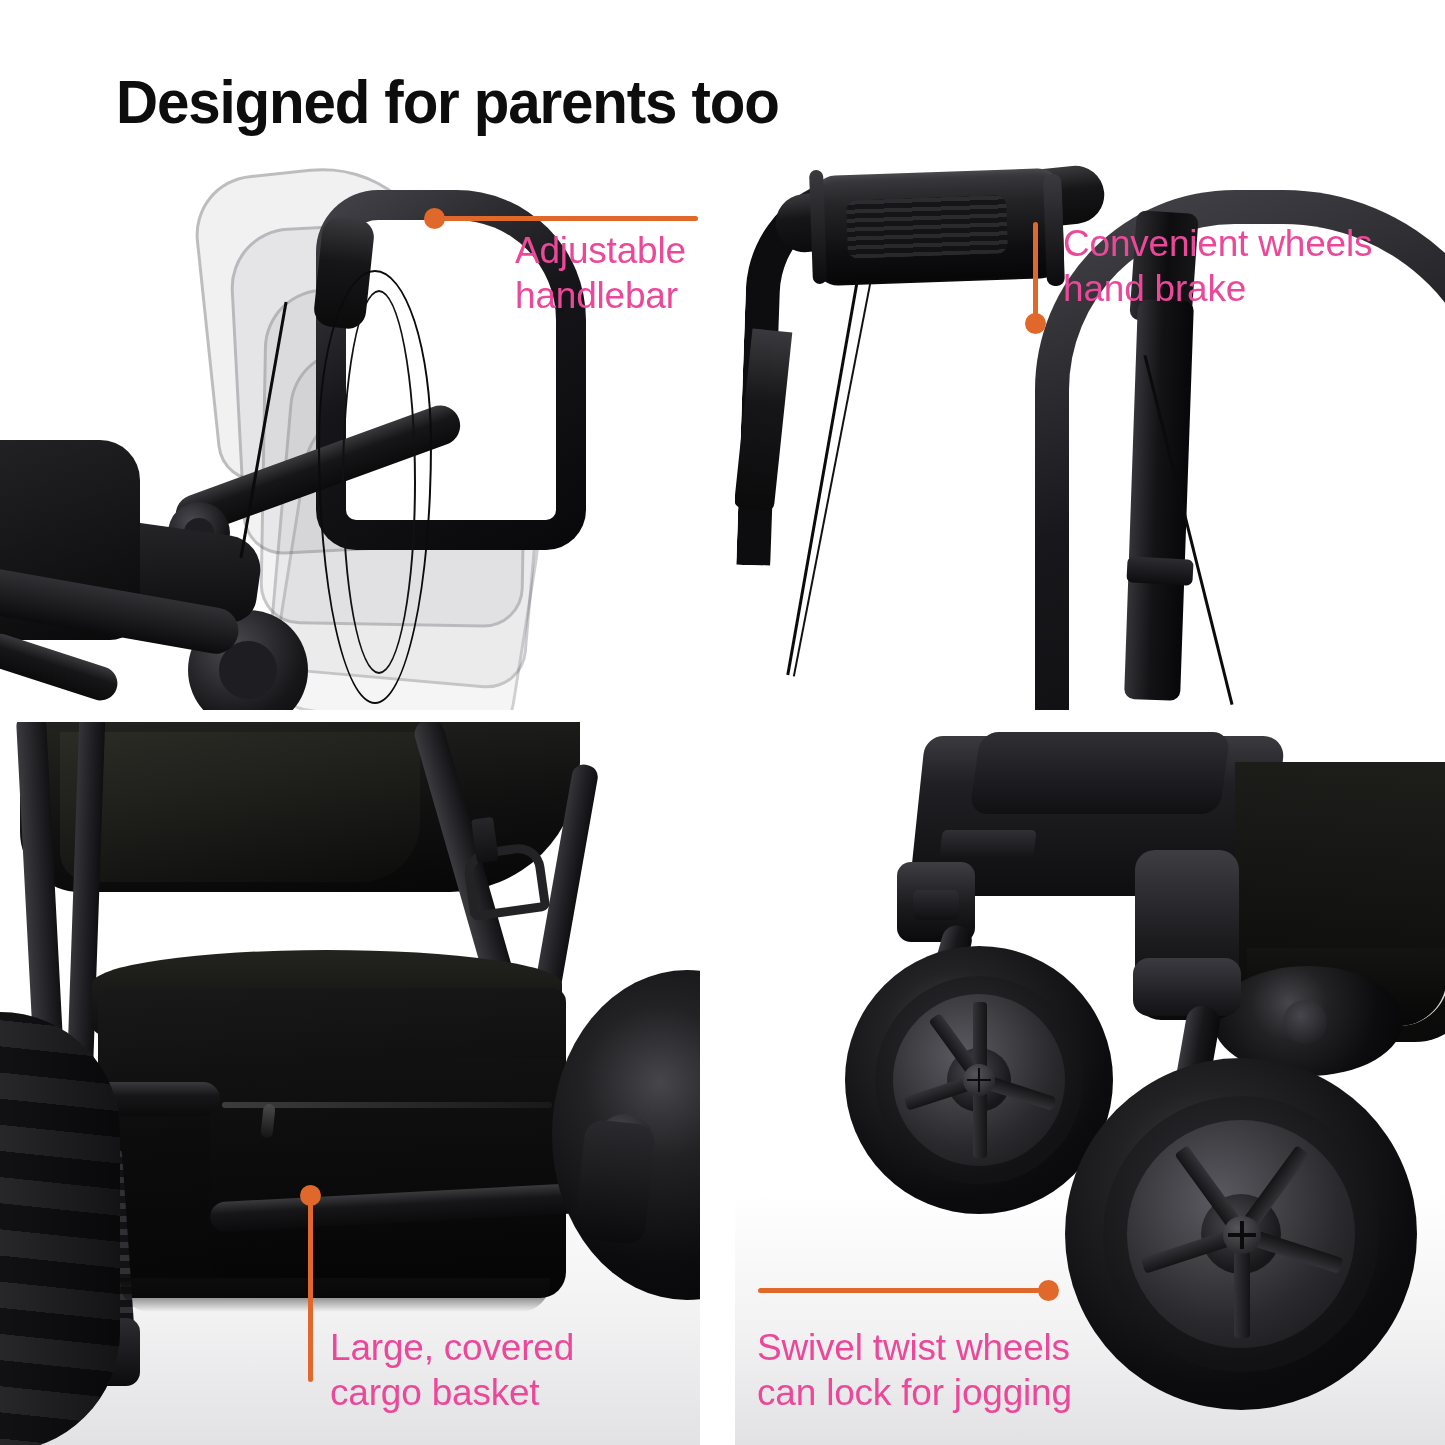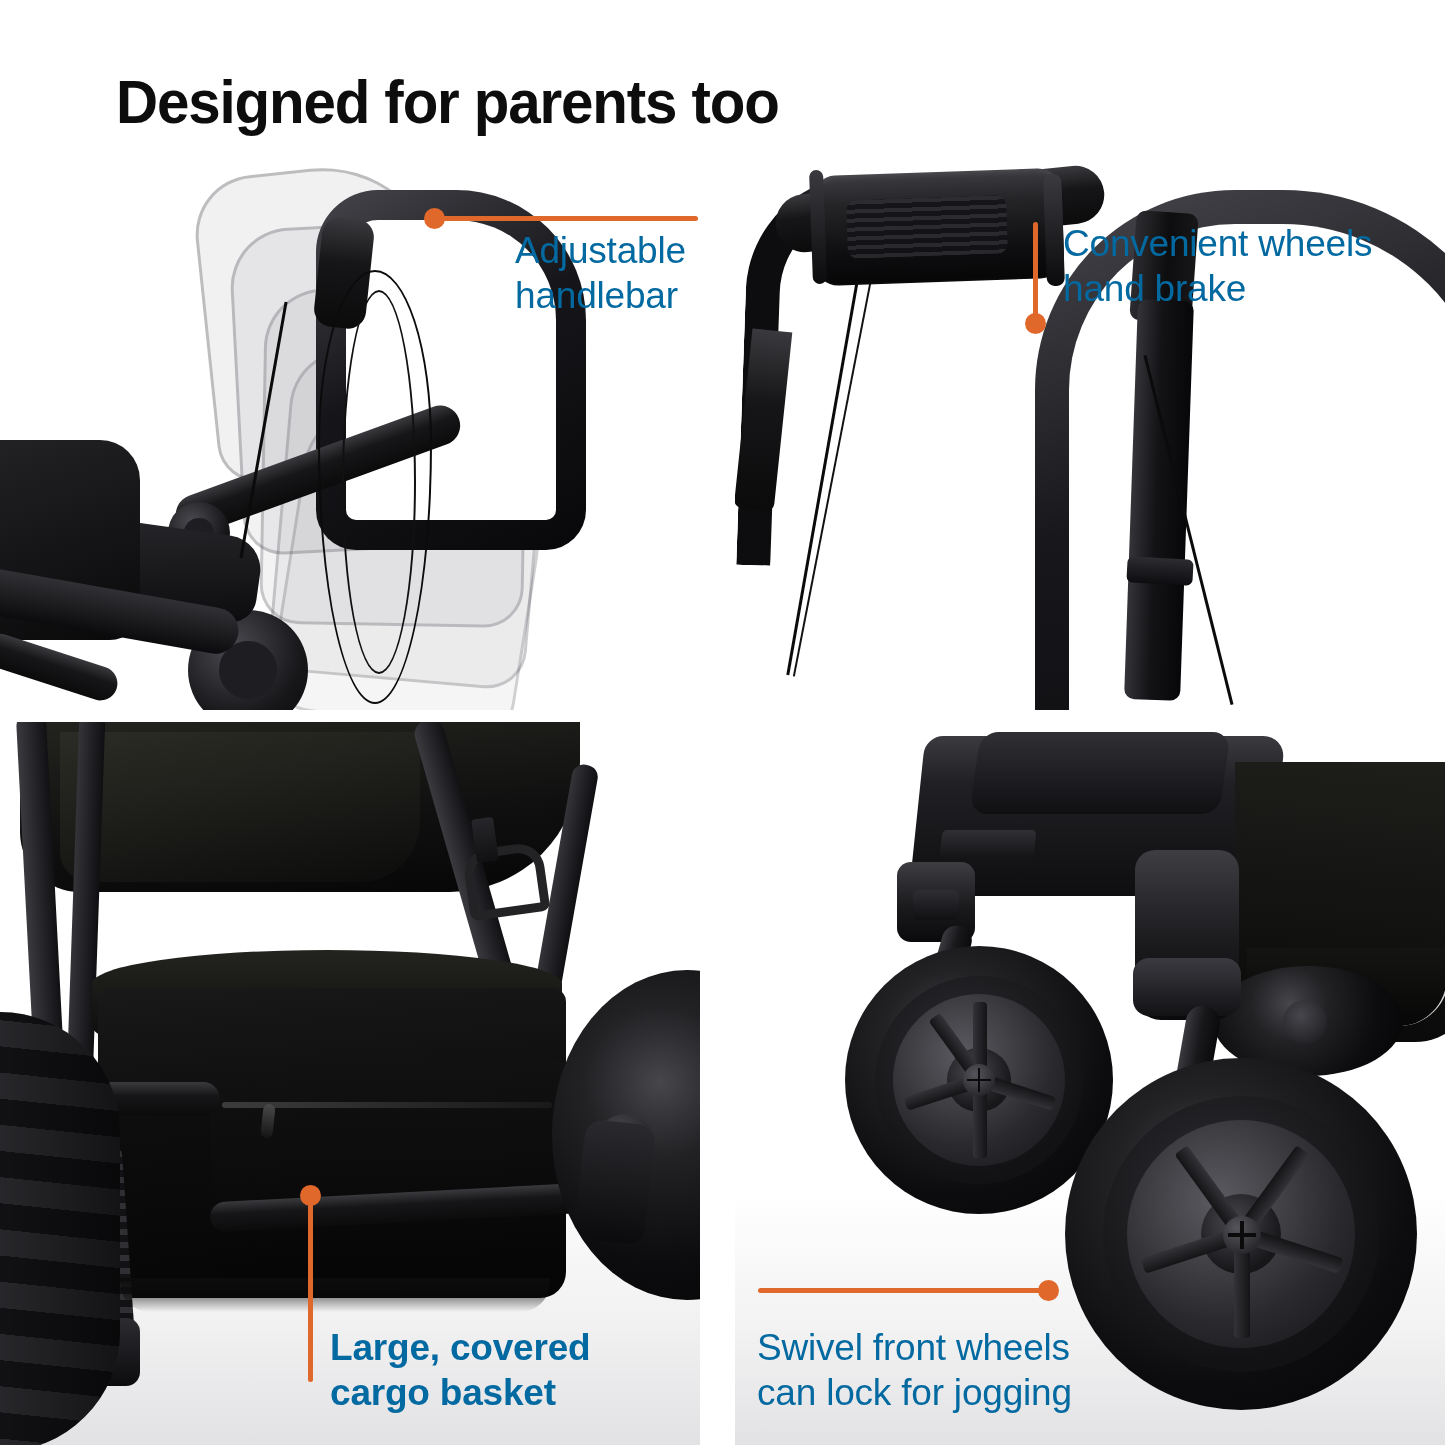--- a/index.html
+++ b/index.html
@@ -18,21 +18,21 @@
     position:absolute;left:116px;top:66px;
     font-size:62px;font-weight:bold;color:#0d0d0d;
     letter-spacing:-1.2px;
     transform:scaleX(0.94);transform-origin:left top;
     white-space:nowrap;
   }
 
   
   .callout-text{
     position:absolute;
-    font-size:37px;line-height:1.22;color:#0369a1;
+    font-size:37px;line-height:1.22;color:#ec4899;
     font-weight:400;white-space:pre-line;letter-spacing:-0.2px;
   }
   
   .lead-h{position:absolute;height:5px;border-radius:3px;}
   .lead-v{position:absolute;width:5px;border-radius:3px;}
   .lead-dot{position:absolute;width:21px;height:21px;border-radius:50%;}
 
   
   .panel{position:absolute;overflow:hidden;background:#fff;}
   #p-tl{left:0;top:150px;width:700px;height:560px;}
@@ -208,21 +208,21 @@
 
     <div class="tire" style="left:552px;top:248px;width:270px;height:330px;"></div>
     <div class="sh" style="left:596px;top:392px;width:58px;height:58px;border-radius:50%;background:radial-gradient(circle at 40% 35%,#4a4a50,#141417);"></div>
     <div class="sh" style="left:580px;top:400px;width:70px;height:120px;background:linear-gradient(180deg,#2a2a2e,#0b0b0d);border-radius:18px;transform:rotate(6deg);"></div>
 
     <div class="sh" style="left:120px;top:556px;width:430px;height:34px;background:linear-gradient(180deg,#0c0c0c,rgba(12,12,12,0));border-radius:0 0 30px 30px;"></div>
   </div>
 
   <div class="lead-dot" style="left:300px;top:1185px;background:#e0682a;"></div>
   <div class="lead-v" style="left:308px;top:1196px;height:186px;background:#e0682a;"></div>
-  <div class="callout-text" style="left:330px;top:1325px;font-weight:bold;">Large, covered
+  <div class="callout-text" style="left:330px;top:1325px;">Large, covered
 cargo basket</div>
 
   <div class="panel" id="p-br">
 
     <div class="floor" style="left:0;top:470px;width:710px;height:253px;"></div>
 
     <div class="platform" style="left:182px;top:14px;width:360px;height:160px;transform:skewX(-6deg);"></div>
     <div class="sh" style="left:240px;top:10px;width:250px;height:82px;background:linear-gradient(180deg,#2f2f34,#101013);border-radius:18px;transform:skewX(-8deg);"></div>
     <div class="sh" style="left:206px;top:108px;width:94px;height:28px;background:linear-gradient(180deg,#303035,#141416);border-radius:5px;transform:skewX(-6deg);"></div>
 
@@ -258,16 +258,16 @@
     <div class="spoke" style="left:499px;top:512px;width:16px;height:104px;transform:rotate(0deg);"></div>
     <div class="spoke" style="left:499px;top:512px;width:16px;height:104px;transform:rotate(72deg);"></div>
     <div class="spoke" style="left:499px;top:512px;width:16px;height:104px;transform:rotate(144deg);"></div>
     <div class="spoke" style="left:499px;top:512px;width:16px;height:104px;transform:rotate(216deg);"></div>
     <div class="spoke" style="left:499px;top:512px;width:16px;height:104px;transform:rotate(288deg);"></div>
     <div class="screw" style="left:488px;top:494px;width:38px;height:38px;"></div>
   </div>
 
   <div class="lead-h" style="left:758px;top:1288px;width:286px;background:#e0682a;"></div>
   <div class="lead-dot" style="left:1038px;top:1280px;background:#e0682a;"></div>
-  <div class="callout-text" style="left:757px;top:1325px;">Swivel front wheels
+  <div class="callout-text" style="left:757px;top:1325px;">Swivel twist wheels
 can lock for jogging</div>
 
 </div>
 
 </body></html>

